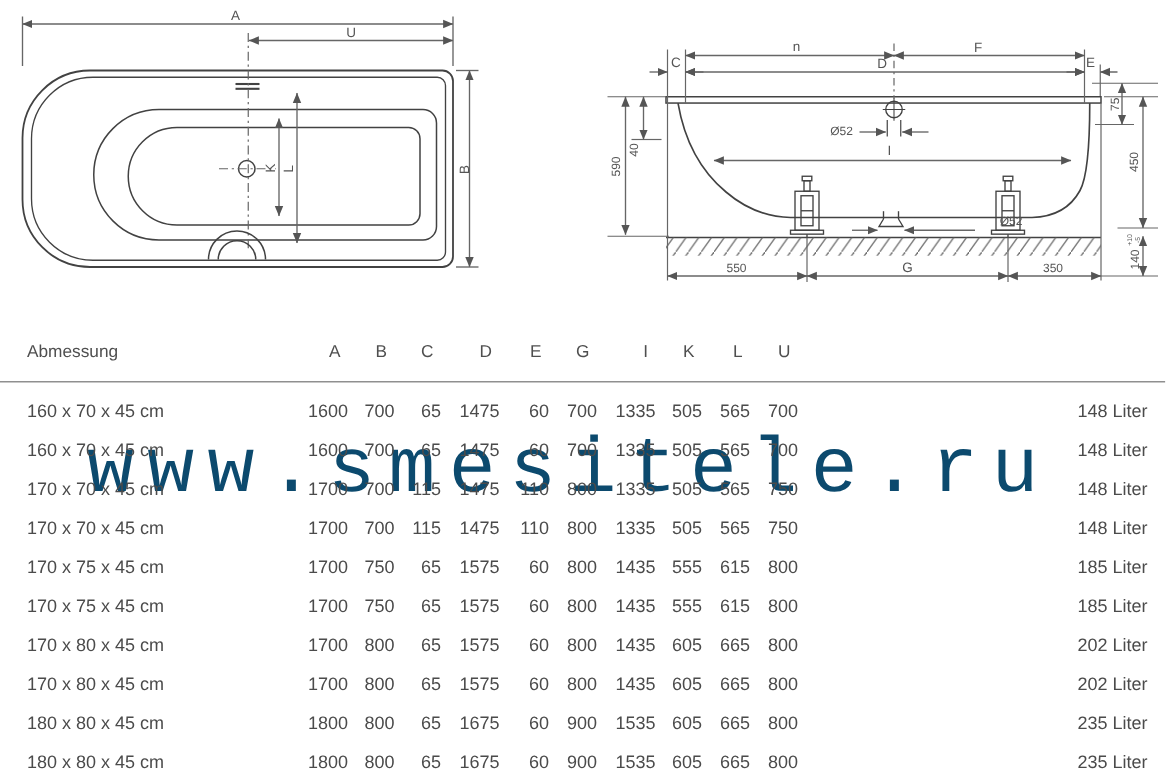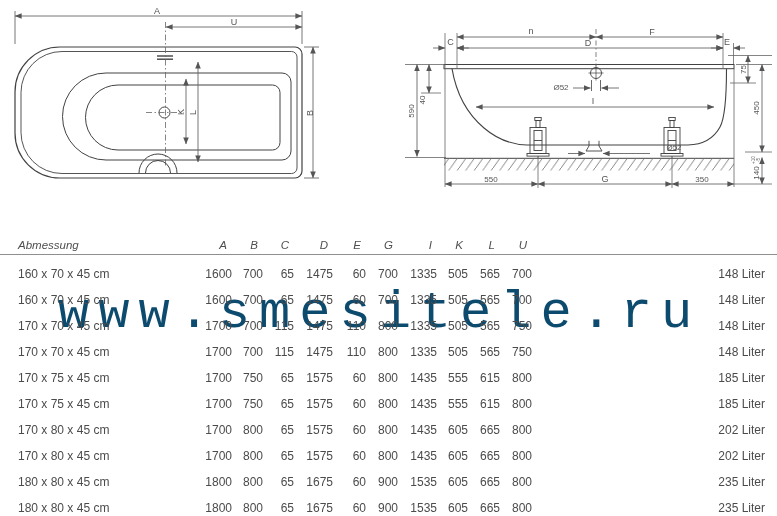--- a/index.html
+++ b/index.html
@@ -8,22 +8,22 @@
   svg text{font-family:"Liberation Sans",sans-serif;fill:#555;}
   .lbl{font-size:9px;}
   .num{font-size:8px;}
   .tiny{font-size:4.6px;}
   
   #watermark{position:absolute;left:58px;top:284px;width:680px;font-size:52px;
              letter-spacing:9px;color:#0c4a6e;white-space:nowrap;z-index:0;
              font-family:Liberation Mono, monospace;}
   
   #spec-table{position:absolute;left:0;top:229px;width:777px;z-index:1;color:#4b4b4b;}
-  .t-header{display:flex;align-items:flex-end;height:22px;padding-bottom:3px;
-            border-bottom:1px solid #8f8f8f;font-size:11.5px;color:#4f4f4f;font-style:italic;}
+  .t-header{display:flex;align-items:flex-start;height:22px;padding-bottom:3px;
+            border-bottom:1px solid #8f8f8f;font-size:11.5px;color:#4f4f4f;}
   .t-row{display:flex;align-items:flex-end;height:26px;font-size:12px;}
   .c-size{width:180px;padding-left:18px;text-align:left;}
   .c-num{text-align:right;}
   .c-sp{flex:1;}
   .c-vol{width:130px;padding-right:12px;text-align:right;}
   .hd-num{text-align:right;padding-right:5px;box-sizing:border-box;}
 </style>
 </head>
 <body>
 

